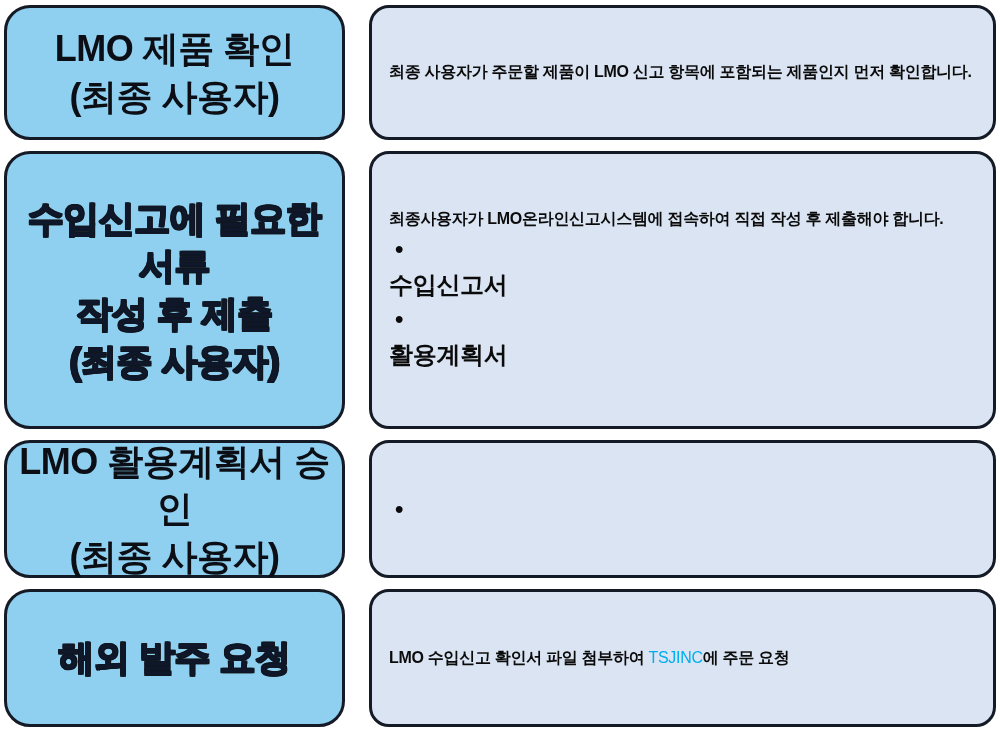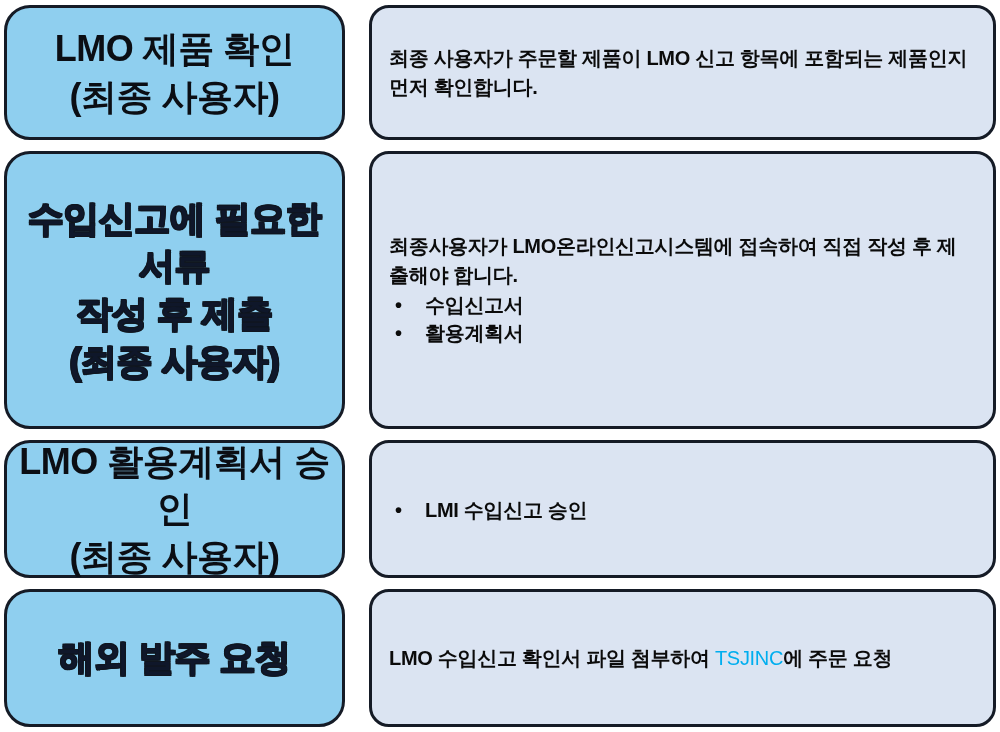--- a/index.html
+++ b/index.html
@@ -57,37 +57,38 @@
   .desc-box {
     background: var(--desc-fill);
     border: 3px solid var(--border);
     border-radius: 20px;
     display: flex;
     flex-direction: column;
     justify-content: center;
     padding: 12px 17px;
   }
   .desc-text {
-    font-size: 20px;
+    font-size: 16px;
     font-weight: 600;
     color: #0b0b0b;
     line-height: 1.42;
     letter-spacing: -0.3px;
   }
   .bullet-list {
     list-style: none;
     margin-top: 2px;
   }
   .bullet-item {
     display: flex;
-    font-size: 20px;
+    font-size: 24px;
     font-weight: 600;
     color: #0b0b0b;
     line-height: 1.42;
     letter-spacing: -0.3px;
+    flex-direction: column;
   }
   .bullet {
     flex: 0 0 36px;
     padding-left: 6px;
   }
   .bullet::before { content: "•"; }
   .highlight {
     color: var(--accent);
     font-weight: 400;
   }
@@ -125,21 +126,20 @@
   </div>
 
   <div class="step-box">
     <div class="step-title">LMO 활용계획서 승인
 (최종 사용자)</div>
   </div>
   <div class="desc-box">
     <ul class="bullet-list">
       <li class="bullet-item">
         <span class="bullet"></span>
-        <span>LMI 수입신고 승인</span>
       </li>
     </ul>
   </div>
 
   <div class="step-box">
     <div class="step-title outlined">해외 발주 요청</div>
   </div>
   <div class="desc-box">
     <p class="desc-text"><span>LMO 수입신고 확인서 파일 첨부하여 </span><span class="highlight">TSJINC</span><span>에 주문 요청</span></p>
   </div>

